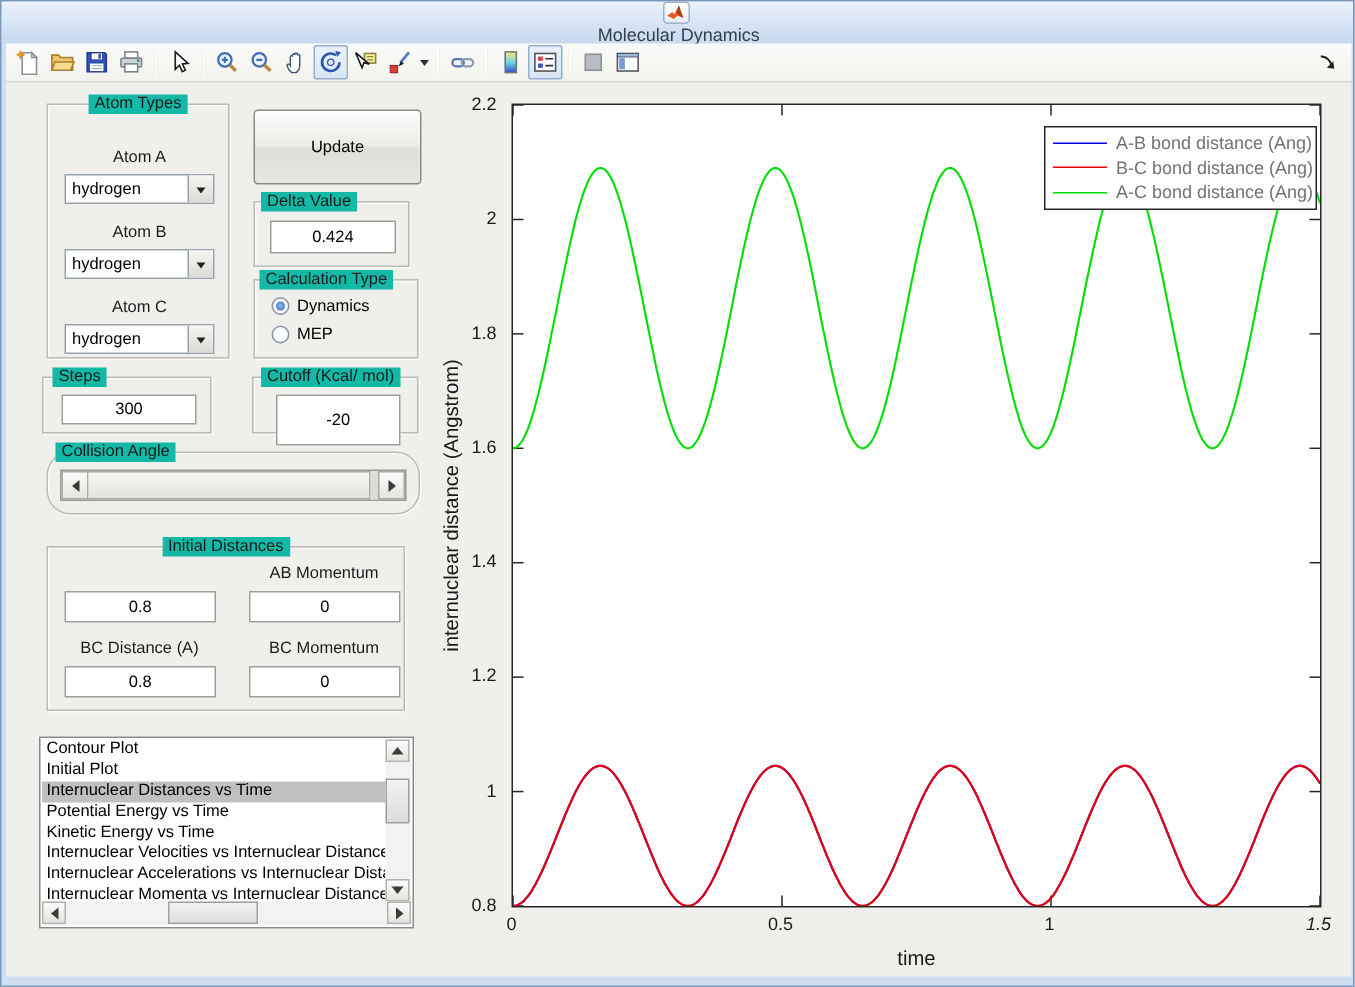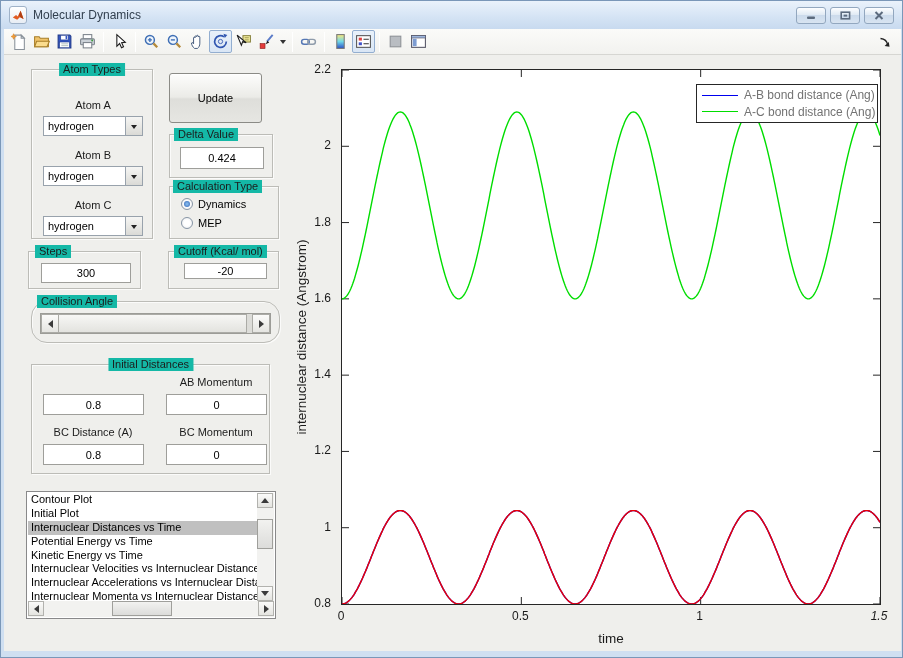--- a/index.html
+++ b/index.html
@@ -1,21 +1,21 @@
 <!DOCTYPE html>
 <html><head>
 <meta charset="utf-8">
 <style>
   html,body{margin:0;padding:0;background:#9aa7b5;font-family:"Liberation Sans",sans-serif;}
   *{box-sizing:border-box;}
   .window{position:relative;width:903px;height:658px;background:#cfdff1;overflow:hidden;border:1px solid #7a97b8;}
   
   .titlebar{position:absolute;left:0;top:0;width:903px;height:28px;
     background:linear-gradient(#eaf2fb,#d4e3f4 60%,#c8daef);
-    display:flex;align-items:center;padding:0 6px;}
+    display:flex;align-items:center;padding:0 6px;flex-direction:column;}
   .app-icon{width:18px;height:18px;margin:0 6px 0 2px;background:linear-gradient(#ffffff,#e8edf4);
     border:1px solid #9fb2c8;border-radius:3px;display:flex;align-items:center;justify-content:center;}
   .titletext{font-size:12px;color:#32404f;}
   .winbtns{margin-left:auto;display:flex;gap:4px;padding-right:4px;}
   .winbtn{width:30px;height:17px;border:1px solid #92a7bf;border-radius:3px;
     background:linear-gradient(#fdfeff,#dde8f3 50%,#ccdbec 50%,#d8e4f1);
     display:flex;align-items:center;justify-content:center;cursor:default;}
   
   .toolbar{position:absolute;left:3px;top:28px;width:897px;height:26px;
     background:linear-gradient(#fbfbf9,#f2f2ef);border-bottom:1px solid #d6d6d2;
@@ -256,21 +256,21 @@
         <span class="ctxt">hydrogen</span>
         <span class="cbtn"></span>
       </div>
       <span class="lbl" style="left:0;width:122px;top:129px;">Atom C</span>
       <div class="combo" style="left:11px;top:146px;width:100px;">
         <span class="ctxt">hydrogen</span>
         <span class="cbtn"></span>
       </div>
     </div>
 
-    <div class="pushbtn" style="left:165px;top:18px;width:93px;height:50px;">Update</div>
+    <div class="pushbtn" style="left:165px;top:18px;width:112px;height:50px;">Update</div>
 
     <div class="panel" style="left:165px;top:79px;width:104px;height:44px;">
       <span class="ptitle" style="left:4px;">Delta Value</span>
       <div class="edit" style="left:10px;top:12px;width:84px;height:22px;">0.424</div>
     </div>
 
     <div class="panel" style="left:165px;top:131px;width:110px;height:53px;">
       <span class="ptitle" style="left:3px;">Calculation Type</span>
       <div class="radiorow" style="left:11px;top:11px;">
         <span class="radio sel"></span>
@@ -282,21 +282,21 @@
       </div>
     </div>
 
     <div class="panel" style="left:24px;top:196px;width:113px;height:38px;">
       <span class="ptitle" style="left:6px;">Steps</span>
       <div class="edit" style="left:12px;top:11px;width:90px;height:20px;">300</div>
     </div>
 
     <div class="panel" style="left:164px;top:196px;width:111px;height:38px;">
       <span class="ptitle" style="left:5px;">Cutoff (Kcal/ mol)</span>
-      <div class="edit" style="left:15px;top:11px;width:83px;height:16px;">-20</div>
+      <div class="edit" style="left:15px;top:11px;width:83px;height:34px;">-20</div>
     </div>
 
     <div class="panel" style="left:27px;top:246px;width:249px;height:42px;border-radius:16px;">
       <span class="ptitle" style="left:5px;">Collision Angle</span>
       <div class="slider" style="left:8px;top:11px;right:8px;height:21px;">
         <span class="slbtn">
             <span class="tri-l"></span>
           </span>
         <span class="slthumb"></span>
         <span class="sltrack"></span>
@@ -390,20 +390,24 @@
           <path d="M0.0 534.0L0.9 533.9L1.8 533.8L2.7 533.5L3.6 533.1L4.5 532.6L5.4 532.0L6.3 531.4L7.2 530.6L8.1 529.6L9.0 528.6L9.9 527.6L10.8 526.4L11.7 525.1L12.6 523.7L13.4 522.2L14.3 520.7L15.2 519.1L16.1 517.4L17.0 515.6L17.9 513.8L18.8 511.9L19.7 510.0L20.6 508.0L21.5 505.9L22.4 503.8L23.3 501.7L24.2 499.6L25.1 497.4L26.0 495.1L26.9 492.9L27.8 490.7L28.7 488.4L29.6 486.1L30.5 483.9L31.4 481.6L32.3 479.4L33.2 477.2L34.1 475.0L35.0 472.8L35.9 470.7L36.8 468.6L37.7 466.6L38.6 464.6L39.5 462.6L40.4 460.7L41.2 458.9L42.1 457.1L43.0 455.5L43.9 453.8L44.8 452.3L45.7 450.8L46.6 449.5L47.5 448.2L48.4 447.0L49.3 445.9L50.2 444.9L51.1 444.0L52.0 443.2L52.9 442.5L53.8 441.9L54.7 441.4L55.6 441.0L56.5 440.8L57.4 440.6L58.3 440.6L59.2 440.6L60.1 440.8L61.0 441.0L61.9 441.4L62.8 441.9L63.7 442.5L64.6 443.2L65.5 444.0L66.4 444.9L67.3 445.9L68.1 447.0L69.0 448.2L69.9 449.5L70.8 450.8L71.7 452.3L72.6 453.8L73.5 455.5L74.4 457.1L75.3 458.9L76.2 460.7L77.1 462.6L78.0 464.6L78.9 466.6L79.8 468.6L80.7 470.7L81.6 472.8L82.5 475.0L83.4 477.2L84.3 479.4L85.2 481.6L86.1 483.9L87.0 486.1L87.9 488.4L88.8 490.7L89.7 492.9L90.6 495.1L91.5 497.4L92.4 499.6L93.3 501.7L94.2 503.8L95.0 505.9L95.9 508.0L96.8 510.0L97.7 511.9L98.6 513.8L99.5 515.6L100.4 517.4L101.3 519.1L102.2 520.7L103.1 522.2L104.0 523.7L104.9 525.1L105.8 526.4L106.7 527.6L107.6 528.6L108.5 529.6L109.4 530.6L110.3 531.4L111.2 532.0L112.1 532.6L113.0 533.1L113.9 533.5L114.8 533.8L115.7 533.9L116.6 534.0L117.5 533.9L118.4 533.8L119.3 533.5L120.2 533.1L121.0 532.6L121.9 532.0L122.8 531.4L123.7 530.6L124.6 529.6L125.5 528.6L126.4 527.6L127.3 526.4L128.2 525.1L129.1 523.7L130.0 522.2L130.9 520.7L131.8 519.1L132.7 517.4L133.6 515.6L134.5 513.8L135.4 511.9L136.3 510.0L137.2 508.0L138.1 505.9L139.0 503.8L139.9 501.7L140.8 499.6L141.7 497.4L142.6 495.1L143.5 492.9L144.4 490.7L145.3 488.4L146.2 486.1L147.1 483.9L147.9 481.6L148.8 479.4L149.7 477.2L150.6 475.0L151.5 472.8L152.4 470.7L153.3 468.6L154.2 466.6L155.1 464.6L156.0 462.6L156.9 460.7L157.8 458.9L158.7 457.1L159.6 455.5L160.5 453.8L161.4 452.3L162.3 450.8L163.2 449.5L164.1 448.2L165.0 447.0L165.9 445.9L166.8 444.9L167.7 444.0L168.6 443.2L169.5 442.5L170.4 441.9L171.3 441.4L172.2 441.0L173.1 440.8L174.0 440.6L174.8 440.6L175.7 440.6L176.6 440.8L177.5 441.0L178.4 441.4L179.3 441.9L180.2 442.5L181.1 443.2L182.0 444.0L182.9 444.9L183.8 445.9L184.7 447.0L185.6 448.2L186.5 449.5L187.4 450.8L188.3 452.3L189.2 453.8L190.1 455.5L191.0 457.1L191.9 458.9L192.8 460.7L193.7 462.6L194.6 464.6L195.5 466.6L196.4 468.6L197.3 470.7L198.2 472.8L199.1 475.0L200.0 477.2L200.9 479.4L201.8 481.6L202.6 483.9L203.5 486.1L204.4 488.4L205.3 490.7L206.2 492.9L207.1 495.1L208.0 497.4L208.9 499.6L209.8 501.7L210.7 503.8L211.6 505.9L212.5 508.0L213.4 510.0L214.3 511.9L215.2 513.8L216.1 515.6L217.0 517.4L217.9 519.1L218.8 520.7L219.7 522.2L220.6 523.7L221.5 525.1L222.4 526.4L223.3 527.6L224.2 528.6L225.1 529.6L226.0 530.6L226.9 531.4L227.8 532.0L228.7 532.6L229.5 533.1L230.4 533.5L231.3 533.8L232.2 533.9L233.1 534.0L234.0 533.9L234.9 533.8L235.8 533.5L236.7 533.1L237.6 532.6L238.5 532.0L239.4 531.4L240.3 530.6L241.2 529.6L242.1 528.6L243.0 527.6L243.9 526.4L244.8 525.1L245.7 523.7L246.6 522.2L247.5 520.7L248.4 519.1L249.3 517.4L250.2 515.6L251.1 513.8L252.0 511.9L252.9 510.0L253.8 508.0L254.7 505.9L255.6 503.8L256.4 501.7L257.3 499.6L258.2 497.4L259.1 495.1L260.0 492.9L260.9 490.7L261.8 488.4L262.7 486.1L263.6 483.9L264.5 481.6L265.4 479.4L266.3 477.2L267.2 475.0L268.1 472.8L269.0 470.7L269.9 468.6L270.8 466.6L271.7 464.6L272.6 462.6L273.5 460.7L274.4 458.9L275.3 457.1L276.2 455.5L277.1 453.8L278.0 452.3L278.9 450.8L279.8 449.5L280.7 448.2L281.6 447.0L282.4 445.9L283.3 444.9L284.2 444.0L285.1 443.2L286.0 442.5L286.9 441.9L287.8 441.4L288.7 441.0L289.6 440.8L290.5 440.6L291.4 440.6L292.3 440.6L293.2 440.8L294.1 441.0L295.0 441.4L295.9 441.9L296.8 442.5L297.7 443.2L298.6 444.0L299.5 444.9L300.4 445.9L301.3 447.0L302.2 448.2L303.1 449.5L304.0 450.8L304.9 452.3L305.8 453.8L306.7 455.5L307.6 457.1L308.5 458.9L309.4 460.7L310.2 462.6L311.1 464.6L312.0 466.6L312.9 468.6L313.8 470.7L314.7 472.8L315.6 475.0L316.5 477.2L317.4 479.4L318.3 481.6L319.2 483.9L320.1 486.1L321.0 488.4L321.9 490.7L322.8 492.9L323.7 495.1L324.6 497.4L325.5 499.6L326.4 501.7L327.3 503.8L328.2 505.9L329.1 508.0L330.0 510.0L330.9 511.9L331.8 513.8L332.7 515.6L333.6 517.4L334.5 519.1L335.4 520.7L336.3 522.2L337.1 523.7L338.0 525.1L338.9 526.4L339.8 527.6L340.7 528.6L341.6 529.6L342.5 530.6L343.4 531.4L344.3 532.0L345.2 532.6L346.1 533.1L347.0 533.5L347.9 533.8L348.8 533.9L349.7 534.0L350.6 533.9L351.5 533.8L352.4 533.5L353.3 533.1L354.2 532.6L355.1 532.0L356.0 531.4L356.9 530.6L357.8 529.6L358.7 528.6L359.6 527.6L360.5 526.4L361.4 525.1L362.3 523.7L363.1 522.2L364.0 520.7L364.9 519.1L365.8 517.4L366.7 515.6L367.6 513.8L368.5 511.9L369.4 510.0L370.3 508.0L371.2 505.9L372.1 503.8L373.0 501.7L373.9 499.6L374.8 497.4L375.7 495.1L376.6 492.9L377.5 490.7L378.4 488.4L379.3 486.1L380.2 483.9L381.1 481.6L382.0 479.4L382.9 477.2L383.8 475.0L384.7 472.8L385.6 470.7L386.5 468.6L387.4 466.6L388.3 464.6L389.2 462.6L390.1 460.7L390.9 458.9L391.8 457.1L392.7 455.5L393.6 453.8L394.5 452.3L395.4 450.8L396.3 449.5L397.2 448.2L398.1 447.0L399.0 445.9L399.9 444.9L400.8 444.0L401.7 443.2L402.6 442.5L403.5 441.9L404.4 441.4L405.3 441.0L406.2 440.8L407.1 440.6L408.0 440.6L408.9 440.6L409.8 440.8L410.7 441.0L411.6 441.4L412.5 441.9L413.4 442.5L414.3 443.2L415.2 444.0L416.1 444.9L416.9 445.9L417.8 447.0L418.7 448.2L419.6 449.5L420.5 450.8L421.4 452.3L422.3 453.8L423.2 455.5L424.1 457.1L425.0 458.9L425.9 460.7L426.8 462.6L427.7 464.6L428.6 466.6L429.5 468.6L430.4 470.7L431.3 472.8L432.2 475.0L433.1 477.2L434.0 479.4L434.9 481.6L435.8 483.9L436.7 486.1L437.6 488.4L438.5 490.7L439.4 492.9L440.3 495.1L441.2 497.4L442.1 499.6L443.0 501.7L443.9 503.8L444.7 505.9L445.6 508.0L446.5 510.0L447.4 511.9L448.3 513.8L449.2 515.6L450.1 517.4L451.0 519.1L451.9 520.7L452.8 522.2L453.7 523.7L454.6 525.1L455.5 526.4L456.4 527.6L457.3 528.6L458.2 529.6L459.1 530.6L460.0 531.4L460.9 532.0L461.8 532.6L462.7 533.1L463.6 533.5L464.5 533.8L465.4 533.9L466.3 534.0L467.2 533.9L468.1 533.8L469.0 533.5L469.9 533.1L470.8 532.6L471.6 532.0L472.5 531.4L473.4 530.6L474.3 529.6L475.2 528.6L476.1 527.6L477.0 526.4L477.9 525.1L478.8 523.7L479.7 522.2L480.6 520.7L481.5 519.1L482.4 517.4L483.3 515.6L484.2 513.8L485.1 511.9L486.0 510.0L486.9 508.0L487.8 505.9L488.7 503.8L489.6 501.7L490.5 499.6L491.4 497.4L492.3 495.1L493.2 492.9L494.1 490.7L495.0 488.4L495.9 486.1L496.8 483.9L497.6 481.6L498.5 479.4L499.4 477.2L500.3 475.0L501.2 472.8L502.1 470.7L503.0 468.6L503.9 466.6L504.8 464.6L505.7 462.6L506.6 460.7L507.5 458.9L508.4 457.1L509.3 455.5L510.2 453.8L511.1 452.3L512.0 450.8L512.9 449.5L513.8 448.2L514.7 447.0L515.6 445.9L516.5 444.9L517.4 444.0L518.3 443.2L519.2 442.5L520.1 441.9L521.0 441.4L521.9 441.0L522.8 440.8L523.7 440.6L524.5 440.6L525.4 440.6L526.3 440.8L527.2 441.0L528.1 441.4L529.0 441.9L529.9 442.5L530.8 443.2L531.7 444.0L532.6 444.9L533.5 445.9L534.4 447.0L535.3 448.2L536.2 449.5L537.1 450.8L538.0 452.3" fill="none" stroke="#ee0000" stroke-width="1.4"></path>
           <path d="M0.0 228.9L0.9 228.7L1.8 228.4L2.7 227.9L3.6 227.1L4.5 226.1L5.4 225.0L6.3 223.6L7.2 222.0L8.1 220.2L9.0 218.2L9.9 216.0L10.8 213.6L11.7 211.0L12.6 208.3L13.4 205.4L14.3 202.3L15.2 199.0L16.1 195.7L17.0 192.1L17.9 188.5L18.8 184.7L19.7 180.8L20.6 176.8L21.5 172.7L22.4 168.5L23.3 164.3L24.2 160.0L25.1 155.6L26.0 151.1L26.9 146.7L27.8 142.2L28.7 137.7L29.6 133.1L30.5 128.6L31.4 124.1L32.3 119.7L33.2 115.2L34.1 110.9L35.0 106.5L35.9 102.3L36.8 98.1L37.7 94.0L38.6 90.0L39.5 86.1L40.4 82.3L41.2 78.7L42.1 75.1L43.0 71.8L43.9 68.5L44.8 65.5L45.7 62.5L46.6 59.8L47.5 57.2L48.4 54.9L49.3 52.7L50.2 50.7L51.1 48.9L52.0 47.3L52.9 45.9L53.8 44.7L54.7 43.7L55.6 42.9L56.5 42.4L57.4 42.1L58.3 42.0L59.2 42.1L60.1 42.4L61.0 42.9L61.9 43.7L62.8 44.7L63.7 45.9L64.6 47.3L65.5 48.9L66.4 50.7L67.3 52.7L68.1 54.9L69.0 57.2L69.9 59.8L70.8 62.5L71.7 65.5L72.6 68.5L73.5 71.8L74.4 75.1L75.3 78.7L76.2 82.3L77.1 86.1L78.0 90.0L78.9 94.0L79.8 98.1L80.7 102.3L81.6 106.5L82.5 110.9L83.4 115.2L84.3 119.7L85.2 124.1L86.1 128.6L87.0 133.1L87.9 137.7L88.8 142.2L89.7 146.7L90.6 151.1L91.5 155.6L92.4 160.0L93.3 164.3L94.2 168.5L95.0 172.7L95.9 176.8L96.8 180.8L97.7 184.7L98.6 188.5L99.5 192.1L100.4 195.7L101.3 199.0L102.2 202.3L103.1 205.4L104.0 208.3L104.9 211.0L105.8 213.6L106.7 216.0L107.6 218.2L108.5 220.2L109.4 222.0L110.3 223.6L111.2 225.0L112.1 226.1L113.0 227.1L113.9 227.9L114.8 228.4L115.7 228.7L116.6 228.9L117.5 228.7L118.4 228.4L119.3 227.9L120.2 227.1L121.0 226.1L121.9 225.0L122.8 223.6L123.7 222.0L124.6 220.2L125.5 218.2L126.4 216.0L127.3 213.6L128.2 211.0L129.1 208.3L130.0 205.4L130.9 202.3L131.8 199.0L132.7 195.7L133.6 192.1L134.5 188.5L135.4 184.7L136.3 180.8L137.2 176.8L138.1 172.7L139.0 168.5L139.9 164.3L140.8 160.0L141.7 155.6L142.6 151.1L143.5 146.7L144.4 142.2L145.3 137.7L146.2 133.1L147.1 128.6L147.9 124.1L148.8 119.7L149.7 115.2L150.6 110.9L151.5 106.5L152.4 102.3L153.3 98.1L154.2 94.0L155.1 90.0L156.0 86.1L156.9 82.3L157.8 78.7L158.7 75.1L159.6 71.8L160.5 68.5L161.4 65.5L162.3 62.5L163.2 59.8L164.1 57.2L165.0 54.9L165.9 52.7L166.8 50.7L167.7 48.9L168.6 47.3L169.5 45.9L170.4 44.7L171.3 43.7L172.2 42.9L173.1 42.4L174.0 42.1L174.8 42.0L175.7 42.1L176.6 42.4L177.5 42.9L178.4 43.7L179.3 44.7L180.2 45.9L181.1 47.3L182.0 48.9L182.9 50.7L183.8 52.7L184.7 54.9L185.6 57.2L186.5 59.8L187.4 62.5L188.3 65.5L189.2 68.5L190.1 71.8L191.0 75.1L191.9 78.7L192.8 82.3L193.7 86.1L194.6 90.0L195.5 94.0L196.4 98.1L197.3 102.3L198.2 106.5L199.1 110.9L200.0 115.2L200.9 119.7L201.8 124.1L202.6 128.6L203.5 133.1L204.4 137.7L205.3 142.2L206.2 146.7L207.1 151.1L208.0 155.6L208.9 160.0L209.8 164.3L210.7 168.5L211.6 172.7L212.5 176.8L213.4 180.8L214.3 184.7L215.2 188.5L216.1 192.1L217.0 195.7L217.9 199.0L218.8 202.3L219.7 205.4L220.6 208.3L221.5 211.0L222.4 213.6L223.3 216.0L224.2 218.2L225.1 220.2L226.0 222.0L226.9 223.6L227.8 225.0L228.7 226.1L229.5 227.1L230.4 227.9L231.3 228.4L232.2 228.7L233.1 228.9L234.0 228.7L234.9 228.4L235.8 227.9L236.7 227.1L237.6 226.1L238.5 225.0L239.4 223.6L240.3 222.0L241.2 220.2L242.1 218.2L243.0 216.0L243.9 213.6L244.8 211.0L245.7 208.3L246.6 205.4L247.5 202.3L248.4 199.0L249.3 195.7L250.2 192.1L251.1 188.5L252.0 184.7L252.9 180.8L253.8 176.8L254.7 172.7L255.6 168.5L256.4 164.3L257.3 160.0L258.2 155.6L259.1 151.1L260.0 146.7L260.9 142.2L261.8 137.7L262.7 133.1L263.6 128.6L264.5 124.1L265.4 119.7L266.3 115.2L267.2 110.9L268.1 106.5L269.0 102.3L269.9 98.1L270.8 94.0L271.7 90.0L272.6 86.1L273.5 82.3L274.4 78.7L275.3 75.1L276.2 71.8L277.1 68.5L278.0 65.5L278.9 62.5L279.8 59.8L280.7 57.2L281.6 54.9L282.4 52.7L283.3 50.7L284.2 48.9L285.1 47.3L286.0 45.9L286.9 44.7L287.8 43.7L288.7 42.9L289.6 42.4L290.5 42.1L291.4 42.0L292.3 42.1L293.2 42.4L294.1 42.9L295.0 43.7L295.9 44.7L296.8 45.9L297.7 47.3L298.6 48.9L299.5 50.7L300.4 52.7L301.3 54.9L302.2 57.2L303.1 59.8L304.0 62.5L304.9 65.5L305.8 68.5L306.7 71.8L307.6 75.1L308.5 78.7L309.4 82.3L310.2 86.1L311.1 90.0L312.0 94.0L312.9 98.1L313.8 102.3L314.7 106.5L315.6 110.9L316.5 115.2L317.4 119.7L318.3 124.1L319.2 128.6L320.1 133.1L321.0 137.7L321.9 142.2L322.8 146.7L323.7 151.1L324.6 155.6L325.5 160.0L326.4 164.3L327.3 168.5L328.2 172.7L329.1 176.8L330.0 180.8L330.9 184.7L331.8 188.5L332.7 192.1L333.6 195.7L334.5 199.0L335.4 202.3L336.3 205.4L337.1 208.3L338.0 211.0L338.9 213.6L339.8 216.0L340.7 218.2L341.6 220.2L342.5 222.0L343.4 223.6L344.3 225.0L345.2 226.1L346.1 227.1L347.0 227.9L347.9 228.4L348.8 228.7L349.7 228.9L350.6 228.7L351.5 228.4L352.4 227.9L353.3 227.1L354.2 226.1L355.1 225.0L356.0 223.6L356.9 222.0L357.8 220.2L358.7 218.2L359.6 216.0L360.5 213.6L361.4 211.0L362.3 208.3L363.1 205.4L364.0 202.3L364.9 199.0L365.8 195.7L366.7 192.1L367.6 188.5L368.5 184.7L369.4 180.8L370.3 176.8L371.2 172.7L372.1 168.5L373.0 164.3L373.9 160.0L374.8 155.6L375.7 151.1L376.6 146.7L377.5 142.2L378.4 137.7L379.3 133.1L380.2 128.6L381.1 124.1L382.0 119.7L382.9 115.2L383.8 110.9L384.7 106.5L385.6 102.3L386.5 98.1L387.4 94.0L388.3 90.0L389.2 86.1L390.1 82.3L390.9 78.7L391.8 75.1L392.7 71.8L393.6 68.5L394.5 65.5L395.4 62.5L396.3 59.8L397.2 57.2L398.1 54.9L399.0 52.7L399.9 50.7L400.8 48.9L401.7 47.3L402.6 45.9L403.5 44.7L404.4 43.7L405.3 42.9L406.2 42.4L407.1 42.1L408.0 42.0L408.9 42.1L409.8 42.4L410.7 42.9L411.6 43.7L412.5 44.7L413.4 45.9L414.3 47.3L415.2 48.9L416.1 50.7L416.9 52.7L417.8 54.9L418.7 57.2L419.6 59.8L420.5 62.5L421.4 65.5L422.3 68.5L423.2 71.8L424.1 75.1L425.0 78.7L425.9 82.3L426.8 86.1L427.7 90.0L428.6 94.0L429.5 98.1L430.4 102.3L431.3 106.5L432.2 110.9L433.1 115.2L434.0 119.7L434.9 124.1L435.8 128.6L436.7 133.1L437.6 137.7L438.5 142.2L439.4 146.7L440.3 151.1L441.2 155.6L442.1 160.0L443.0 164.3L443.9 168.5L444.7 172.7L445.6 176.8L446.5 180.8L447.4 184.7L448.3 188.5L449.2 192.1L450.1 195.7L451.0 199.0L451.9 202.3L452.8 205.4L453.7 208.3L454.6 211.0L455.5 213.6L456.4 216.0L457.3 218.2L458.2 220.2L459.1 222.0L460.0 223.6L460.9 225.0L461.8 226.1L462.7 227.1L463.6 227.9L464.5 228.4L465.4 228.7L466.3 228.9L467.2 228.7L468.1 228.4L469.0 227.9L469.9 227.1L470.8 226.1L471.6 225.0L472.5 223.6L473.4 222.0L474.3 220.2L475.2 218.2L476.1 216.0L477.0 213.6L477.9 211.0L478.8 208.3L479.7 205.4L480.6 202.3L481.5 199.0L482.4 195.7L483.3 192.1L484.2 188.5L485.1 184.7L486.0 180.8L486.9 176.8L487.8 172.7L488.7 168.5L489.6 164.3L490.5 160.0L491.4 155.6L492.3 151.1L493.2 146.7L494.1 142.2L495.0 137.7L495.9 133.1L496.8 128.6L497.6 124.1L498.5 119.7L499.4 115.2L500.3 110.9L501.2 106.5L502.1 102.3L503.0 98.1L503.9 94.0L504.8 90.0L505.7 86.1L506.6 82.3L507.5 78.7L508.4 75.1L509.3 71.8L510.2 68.5L511.1 65.5L512.0 62.5L512.9 59.8L513.8 57.2L514.7 54.9L515.6 52.7L516.5 50.7L517.4 48.9L518.3 47.3L519.2 45.9L520.1 44.7L521.0 43.7L521.9 42.9L522.8 42.4L523.7 42.1L524.5 42.0L525.4 42.1L526.3 42.4L527.2 42.9L528.1 43.7L529.0 44.7L529.9 45.9L530.8 47.3L531.7 48.9L532.6 50.7L533.5 52.7L534.4 54.9L535.3 57.2L536.2 59.8L537.1 62.5L538.0 65.5" fill="none" stroke="#00dd00" stroke-width="1.4"></path>
         </svg>
       <div class="legend">
         <div id="legend-rows">
             <div class="lg-row">
               <span class="lg-swatch" style="border-top-color: rgb(0, 0, 238);"></span>
               <span class="lg-label">A-B bond distance (Ang)</span>
             </div>
             <div class="lg-row">
+              <span class="lg-swatch" style="border-top-color: rgb(238, 0, 0);"></span>
+              <span class="lg-label">B-C bond distance (Ang)</span>
+            </div>
+            <div class="lg-row">
               <span class="lg-swatch" style="border-top-color: rgb(0, 221, 0);"></span>
               <span class="lg-label">A-C bond distance (Ang)</span>
             </div>
           </div>
       </div>
     </div>
     <div id="xtick-labels">
         <span class="xtick" style="left: 0px;">0</span>
         <span class="xtick" style="left: 179.333px;">0.5</span>
         <span class="xtick" style="left: 358.667px;">1</span>

